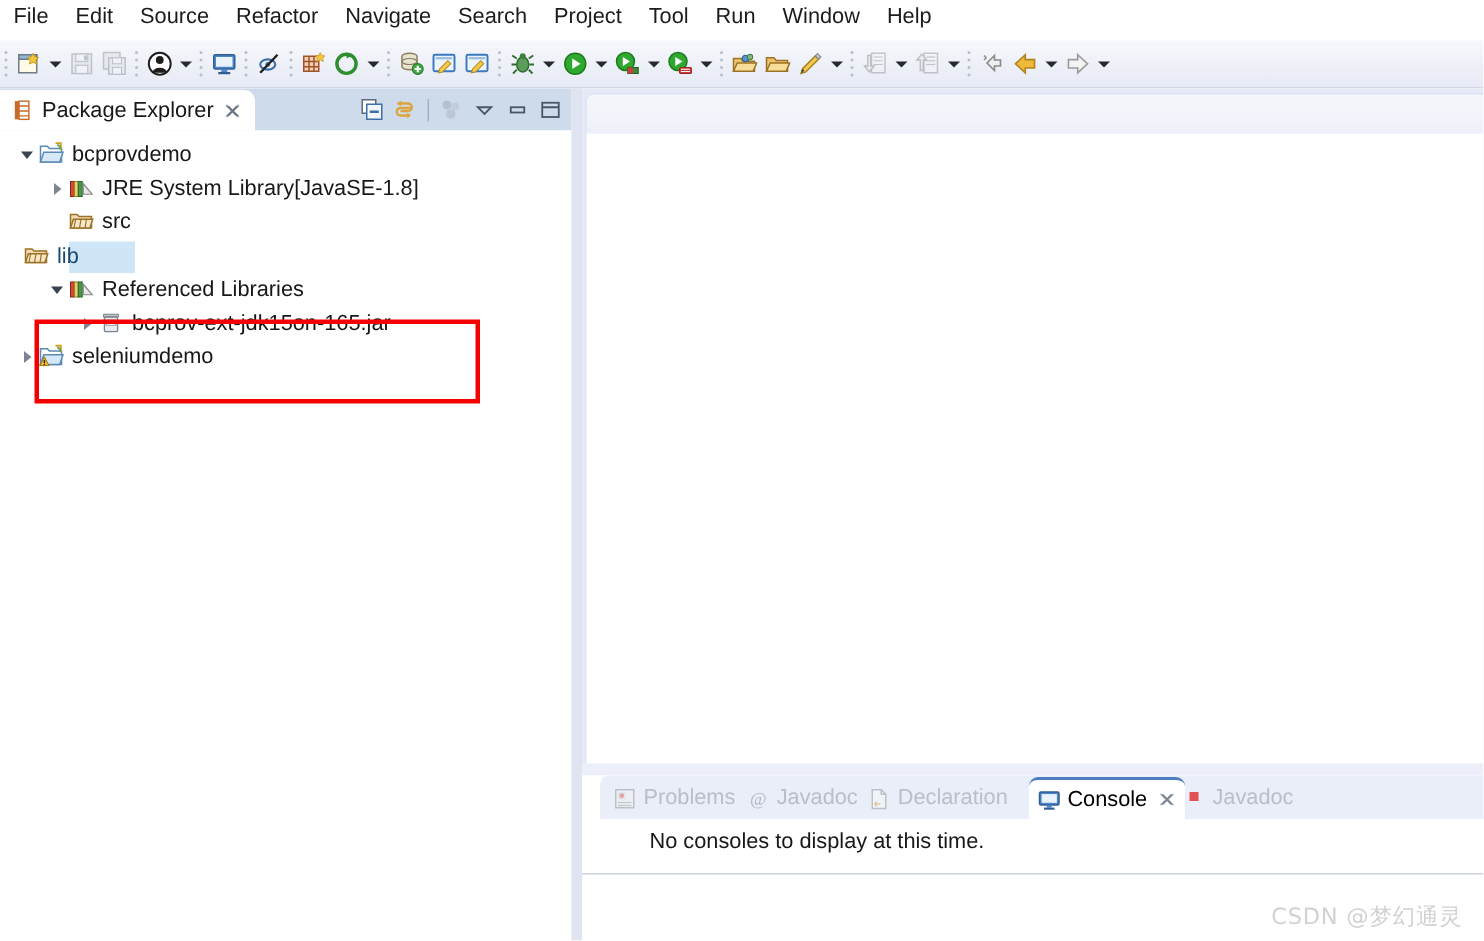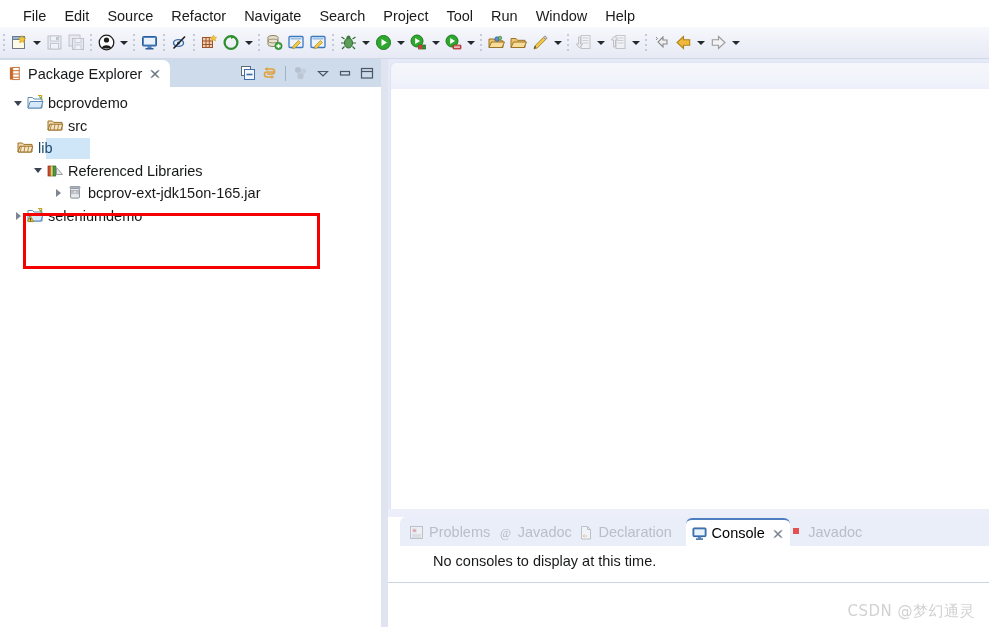--- a/index.html
+++ b/index.html
@@ -14,22 +14,22 @@
     position: relative;
     width: 989px; height: 627px;
     background: #ffffff;
   }
 
   
   .menubar {
     position: absolute; left: 0; top: 0;
     width: 989px; height: 27px;
     background: #ffffff;
-    display: flex; align-items: flex-end;
-    padding-left: 14px;
+    display: flex; align-items: flex-start;
+    padding-left: 0;
     box-sizing: border-box;
   }
   .menu-item {
     font-size: 14.5px;
     color: #1b1b1b;
     padding: 2px 9px;
     white-space: nowrap;
     cursor: default;
     line-height: 18px;
   }
@@ -111,21 +111,21 @@
   .pe-vsep { width: 1px; height: 15px; background: #9fb3c8; margin: 0 3px; }
 
   .pe-body {
     position: absolute; left: 0; top: 28px;
     width: 381px; height: 540px;
     background: #ffffff;
     overflow: hidden;
   }
 
   
-  .tree { position: relative; padding-top: 5px; text-align: right; }
+  .tree { position: relative; padding-top: 5px; }
   .trow {
     position: relative;
     height: 22.5px;
     display: flex; align-items: center;
     white-space: nowrap;
     font-size: 14.5px;
     color: #17181a;
   }
   .twist {
     width: 16px; height: 22px;
@@ -598,20 +598,33 @@
             </span>
             <span class="ticon"><svg width="17" height="16" viewBox="0 0 17 16">
                 <path d="M1 14 V3.5 h4.6 l1.3 1.5 h8.1 V14z" fill="#ffffff" stroke="#5a8ab5" stroke-width="1"></path>
                 <path d="M1 14 L3.2 7.5 h12.8 L13.8 14z" fill="#d7e9f8" stroke="#5a8ab5" stroke-width="1"></path>
                 <path d="M11 1.5 h3.6 v4.2" fill="none" stroke="#d0a020" stroke-width="1.2"></path>
                 <path d="M12.2 2.6 q2 0.6 2 3" fill="none" stroke="#5fa45f" stroke-width="1.2"></path>
               </svg></span>
             <span class="tlabel">bcprovdemo</span>
           </div>
           <div class="trow" style="padding-left: 30px;">
+            <span class="twist">
+              <span class="chev-r"></span>
+            </span>
+            <span class="ticon"><svg width="17" height="16" viewBox="0 0 17 16">
+                <rect x="1" y="4" width="2.6" height="10" fill="#d04a3a" stroke="#8a2a1e" stroke-width="0.7"></rect>
+                <rect x="3.6" y="4" width="2.6" height="10" fill="#e8d06a" stroke="#9a8020" stroke-width="0.7"></rect>
+                <rect x="6.2" y="4" width="2.6" height="10" fill="#4a9a4a" stroke="#2a6a2a" stroke-width="0.7"></rect>
+                <path d="M9.5 5.5 L15.5 12.5 L9.5 12.5z" fill="#e8e8e8" stroke="#8a8a8a" stroke-width="0.8"></path>
+              </svg></span>
+            <span class="tlabel">JRE System Library</span>
+            <span class="tlabel muted"> [JavaSE-1.8]</span>
+          </div>
+          <div class="trow" style="padding-left: 30px;">
             <span class="twist none"></span>
             <span class="ticon"><svg width="17" height="16" viewBox="0 0 17 16">
                 <path d="M1 13 V4 h4.4 l1.3 1.4 h8.3 V13z" fill="#f3d9b4" stroke="#9a7326" stroke-width="1"></path>
                 <path d="M1 13 L2.9 7.2 h12.9 L13.9 13z" fill="#f8e6c8" stroke="#9a7326" stroke-width="1"></path>
                 <line x1="4.4" y1="7.2" x2="3.3" y2="13" stroke="#9a7326" stroke-width="0.8"></line>
                 <line x1="8" y1="7.2" x2="7" y2="13" stroke="#9a7326" stroke-width="0.8"></line>
                 <line x1="11.6" y1="7.2" x2="10.7" y2="13" stroke="#9a7326" stroke-width="0.8"></line>
               </svg></span>
             <span class="tlabel">src</span>
           </div>

